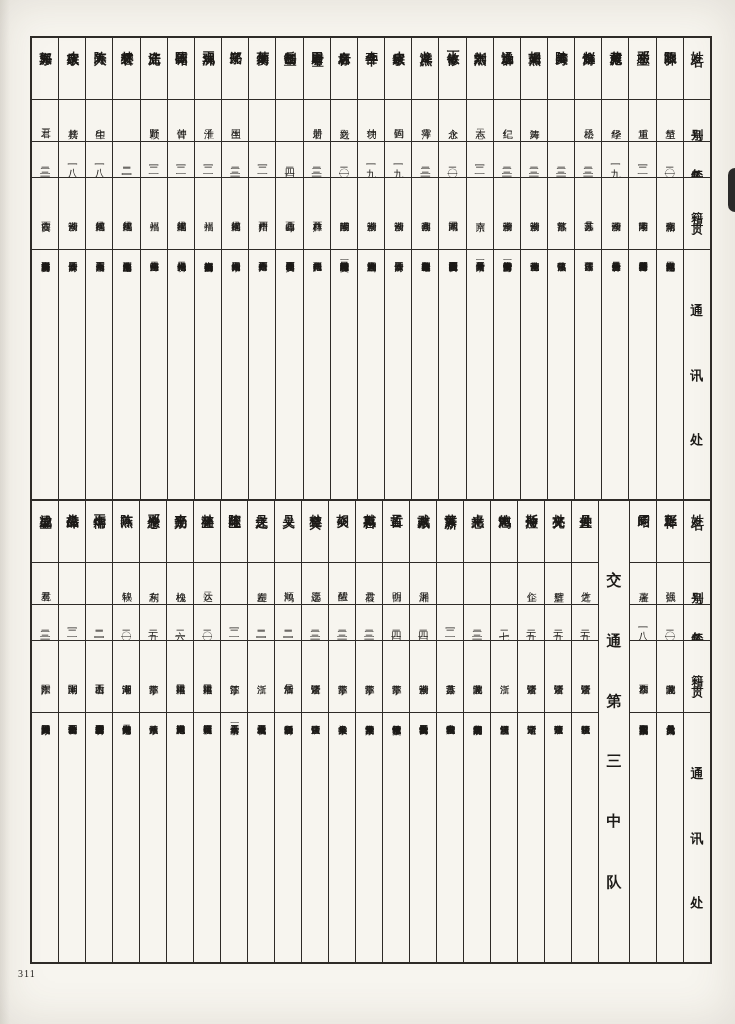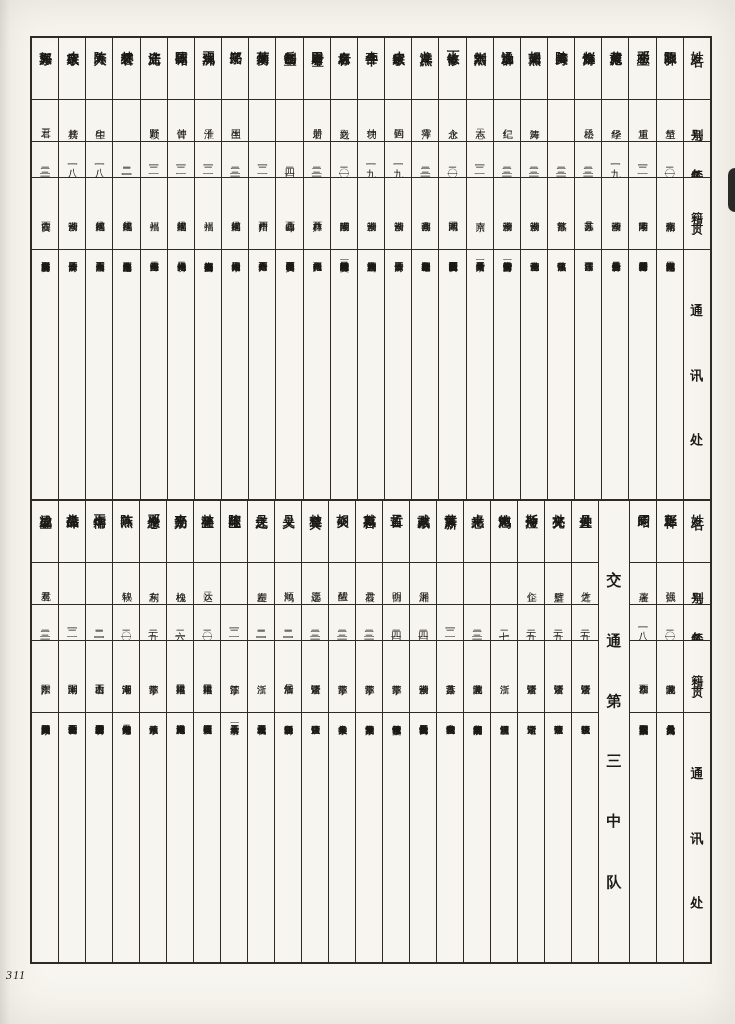--- a/index.html
+++ b/index.html
@@ -46,21 +46,21 @@
   .h-native .vtext{font-size:12px;letter-spacing:12px;}
   .spread{
     display:flex;flex-direction:column;justify-content:space-evenly;align-items:center;
     height:100%;width:100%;font-weight:bold;
   }
   .h-addr .spread{font-size:13px;}
   .squad-col{flex:1.15;}
   .squad-cell{flex:1;display:flex;justify-content:center;align-items:stretch;overflow:hidden;}
   .squad-cell .spread{font-size:15px;padding:26px 0;}
   .page-number{
-    position:absolute;left:6px;top:968px;font-size:12px;letter-spacing:1px;font-style:italic;
+    position:absolute;left:18px;top:968px;font-size:10px;letter-spacing:1px;
   }
   .artifact{
     position:absolute;right:0;top:168px;width:7px;height:44px;
     background:var(--artifact);border-radius:8px 0 0 8px;opacity:.9;
   }
   .edge-shade{
     position:absolute;left:0;top:0;width:10px;height:1024px;
     background:linear-gradient(to right, rgba(70,60,45,.10), rgba(0,0,0,0));
   }
 </style>

